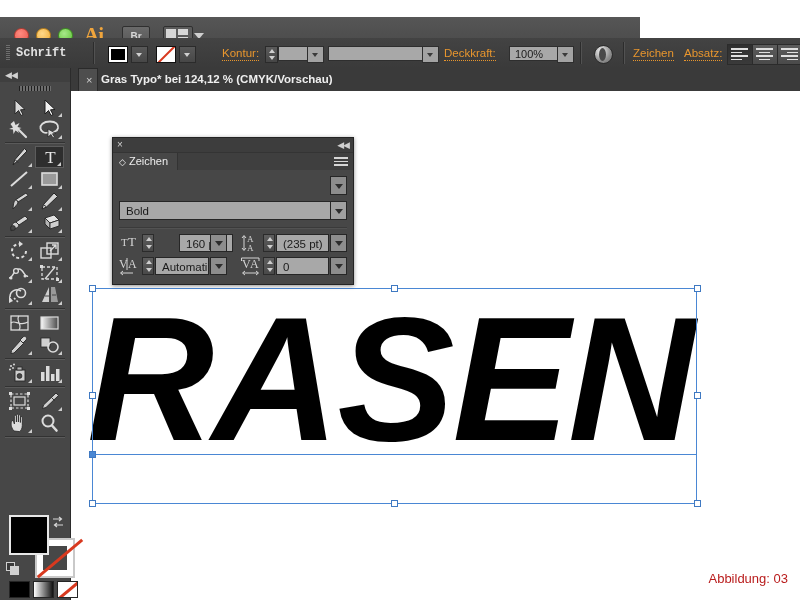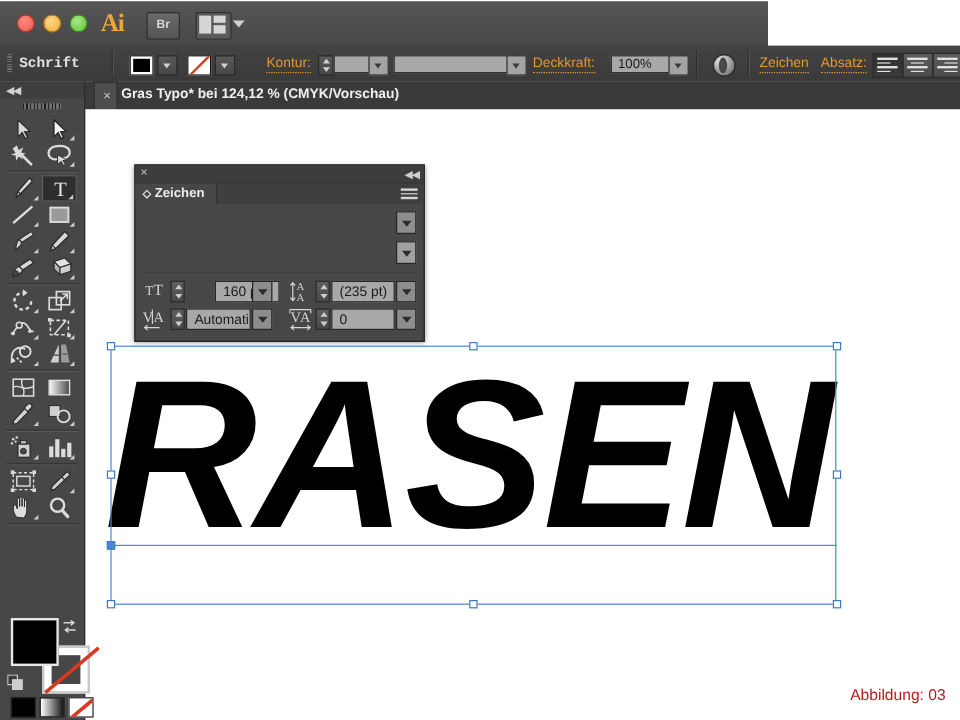--- a/index.html
+++ b/index.html
@@ -6,21 +6,21 @@
   body{
     width:800px;height:600px;overflow:hidden;
     background:#ffffff;
     font-family:"Liberation Sans", sans-serif;
     -webkit-font-smoothing:antialiased;
   }
   #app{position:relative;width:800px;height:600px;}
 
   
   .titlebar{
-    position:absolute;left:0;top:1px;width:640px;height:38px;
+    position:absolute;left:0;top:17px;width:640px;height:38px;
     background:linear-gradient(#565656,#474747);
     border-bottom:1px solid #2d2d2d;
   }
   .traffic{position:absolute;top:11px;display:block;width:13px;height:13px;border-radius:50%;}
   .tl-close{left:14px;background:radial-gradient(circle at 40% 35%,#ff8a80,#e8584c);border:1px solid #b33a30;}
   .tl-min{left:36px;background:radial-gradient(circle at 40% 35%,#ffd88a,#efab33);border:1px solid #bd8118;}
   .tl-max{left:58px;background:radial-gradient(circle at 40% 35%,#a8e98a,#5cc234);border:1px solid #3d9020;}
   .ai-logo{
     position:absolute;left:84px;top:6px;font-size:21px;font-weight:bold;
     color:#f0a53c;letter-spacing:-1px;font-family:"Liberation Serif",serif;
@@ -117,21 +117,21 @@
   .mode-btn{position:absolute;top:513px;width:21px;height:17px;border:1px solid #252525;box-sizing:border-box;}
 
   
   .charpanel{position:absolute;left:112px;top:137px;width:240px;height:146px;
     background:#474747;border:1px solid #242424;box-shadow:0 1px 4px rgba(0,0,0,.45);}
   .cp-bar{position:absolute;left:0;top:0;width:100%;height:14px;background:#3d3d3d;border-bottom:1px solid #343434;}
   .cp-x{position:absolute;left:4px;top:1px;color:#cfcfcf;font-size:10px;line-height:12px;}
   .cp-coll{position:absolute;right:4px;top:2px;color:#cfcfcf;font-size:9px;line-height:10px;letter-spacing:-1px;}
   .cp-tabrow{position:absolute;left:0;top:15px;width:100%;height:17px;background:#3f3f3f;}
   .cp-tab{position:absolute;left:0;top:0;height:17px;background:#474747;padding:0 9px 0 6px;
-    color:#ededed;font-size:11px;font-weight:bold;line-height:17px;border-right:1px solid #333;}
+    color:#ededed;font-size:11px;font-weight:normal;line-height:17px;border-right:1px solid #333;}
   .cp-tab .dd{margin-right:3px;font-size:9px;}
   .cp-menu{position:absolute;right:5px;top:4px;width:14px;height:9px;}
   .cp-menu i{position:absolute;right:0;display:block;height:1.5px;background:#d6d6d6;}
 
   .cp-field{position:absolute;background:#a8a8a8;border:1px solid #262626;box-sizing:border-box;
     color:#1a1a1a;font-size:11.5px;padding-left:6px;overflow:hidden;white-space:nowrap;}
   .cp-dd{position:absolute;background:#8d8d8d;border:1px solid #262626;box-sizing:border-box;}
   .cp-dd:after{content:"";position:absolute;left:50%;top:50%;margin-left:-4px;margin-top:-2px;width:0;height:0;
     border-left:4px solid transparent;border-right:4px solid transparent;border-top:5px solid #2d2d2d;}
   .cp-step{position:absolute;width:12px;background:linear-gradient(#5e5e5e,#494949);border:1px solid #2b2b2b;box-sizing:border-box;}
@@ -512,20 +512,21 @@
       </span>
       <span class="cp-menu">
         <i style="top:0;width:14px;"></i>
           <i style="top:3.5px;width:14px;"></i>
           <i style="top:7px;width:14px;"></i>
       </span>
     </div>
 
     <div class="cp-dd" style="left:217px;top:38px;width:17px;height:19px;"></div>
 
+    <div class="cp-field" style="left:6px;top:63px;width:212px;height:19px;line-height:19px;">Bold</div>
     <div class="cp-dd" style="left:217px;top:63px;width:17px;height:19px;background:#a0a0a0;"></div>
 
     <div class="cp-divider" style="top:89px;"></div>
 
     <svg style="position:absolute;left:7px;top:96px;width:17px;height:16px;" viewBox="0 0 17 16">
       <text x="1" y="12" font-family="Liberation Serif, serif" font-size="11" fill="#d4d4d4">T</text>
       <text x="8" y="12" font-family="Liberation Serif, serif" font-size="13" fill="#d4d4d4">T</text>
     </svg>
     <div class="cp-step" style="left:29px;top:96px;height:18px;"></div>
     <div class="cp-field" style="left:42px;top:96px;width:54px;height:18px;line-height:18px;margin-left:24px;">160 pt</div>

